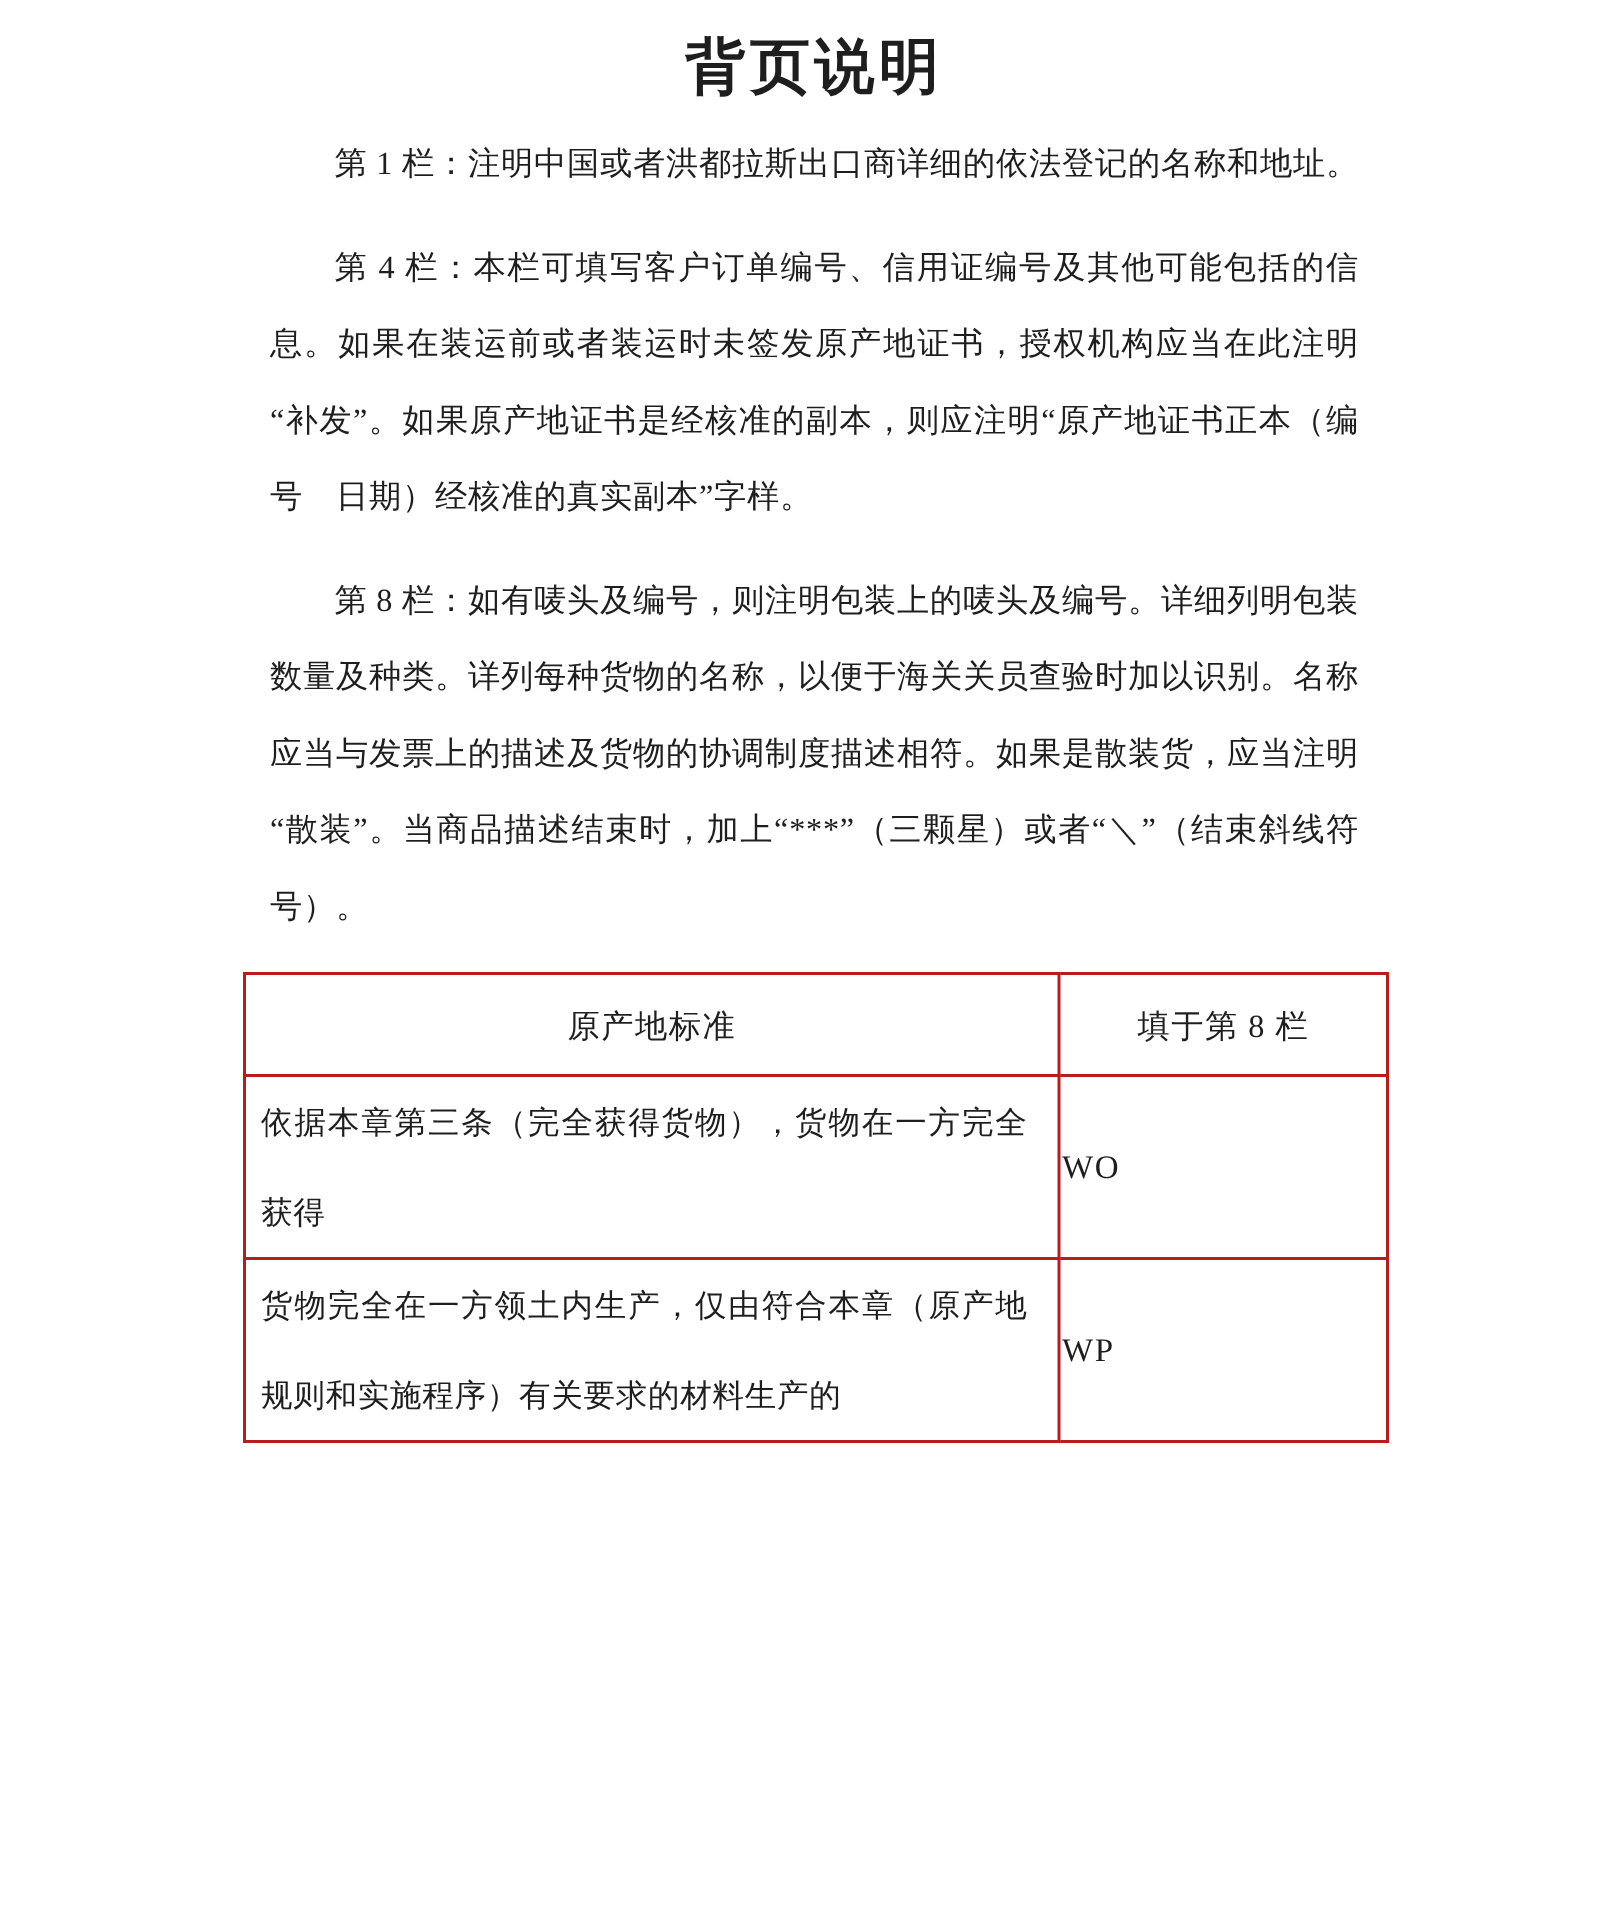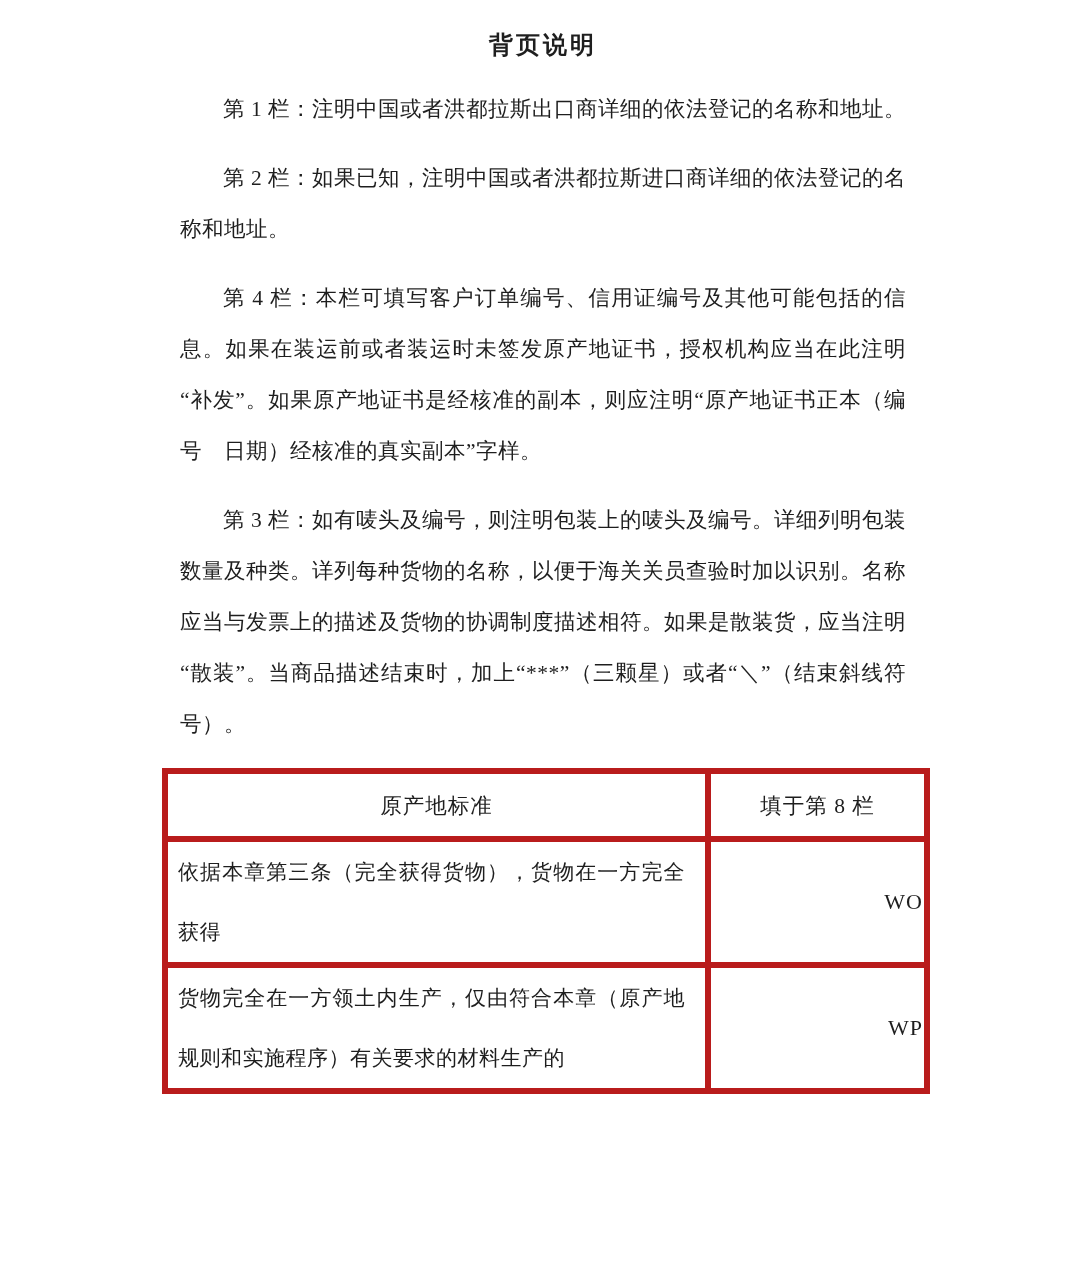--- a/index.html
+++ b/index.html
@@ -17,42 +17,42 @@
     color: #1e1e1e;
   }
   .content {
     width: 762px;
     margin-left: 162px;
     box-sizing: border-box;
   }
   .title {
     margin: 0 0 20px 0;
     padding-top: 26px;
-    font-size: 24px;
+    font-size: 40px;
     line-height: 38px;
     font-weight: bold;
     text-align: center;
     letter-spacing: 3px;
   }
   .para {
     margin: 18px;
     font-size: 21.5px;
     line-height: 51px;
     text-align: justify;
     text-indent: 2em;
     letter-spacing: 0.5px;
   }
   table.criteria {
     border-collapse: collapse;
     table-layout: fixed;
     width: 762px;
   }
   table.criteria th,
   table.criteria td {
-    border: 6px solid #b91c1c;
+    border: 2px solid #b91c1c;
     font-weight: normal;
     box-sizing: border-box;
   }
   table.criteria col.c1 { width: 543px; }
   table.criteria col.c2 { width: 219px; }
   th.hdr {
     height: 68px;
     text-align: center;
     vertical-align: middle;
     font-size: 21.5px;
@@ -63,38 +63,37 @@
     text-align: justify;
     vertical-align: middle;
     font-size: 21px;
     line-height: 60px;
     letter-spacing: 0.5px;
     border-radius: 25px;
   }
   tr.r1 td { height: 76px; }
   tr.r2 td { height: 122px; }
   td.code {
-    text-align: right;
+    text-align: left;
     vertical-align: middle;
     font-size: 22px;
     letter-spacing: 1px;
   }
 </style>
 </head>
 <body>
 
 <div class="page">
   <div class="content">
 
     <h1 class="title">背页说明</h1>
 
     <p class="para">第 1 栏：注明中国或者洪都拉斯出口商详细的依法登记的名称和地址。</p>
-    <p class="para">第 2 栏：如果已知，注明中国或者洪都拉斯进口商详细的依法登记的名称和地址。</p>
     <p class="para">第 4 栏：本栏可填写客户订单编号、信用证编号及其他可能包括的信息。如果在装运前或者装运时未签发原产地证书，授权机构应当在此注明“补发”。如果原产地证书是经核准的副本，则应注明“原产地证书正本（编号　日期）经核准的真实副本”字样。</p>
-    <p class="para">第 3 栏：如有唛头及编号，则注明包装上的唛头及编号。详细列明包装数量及种类。详列每种货物的名称，以便于海关关员查验时加以识别。名称应当与发票上的描述及货物的协调制度描述相符。如果是散装货，应当注明“散装”。当商品描述结束时，加上“***”（三颗星）或者“＼”（结束斜线符号）。</p>
+    <p class="para">第 8 栏：如有唛头及编号，则注明包装上的唛头及编号。详细列明包装数量及种类。详列每种货物的名称，以便于海关关员查验时加以识别。名称应当与发票上的描述及货物的协调制度描述相符。如果是散装货，应当注明“散装”。当商品描述结束时，加上“***”（三颗星）或者“＼”（结束斜线符号）。</p>
 
     <table class="criteria">
       <colgroup>
         <col class="c1">
         <col class="c2">
       </colgroup>
       <tbody>
         <tr class="hdr-row">
           <th class="hdr">原产地标准</th>
           <th class="hdr">填于第 8 栏</th>

